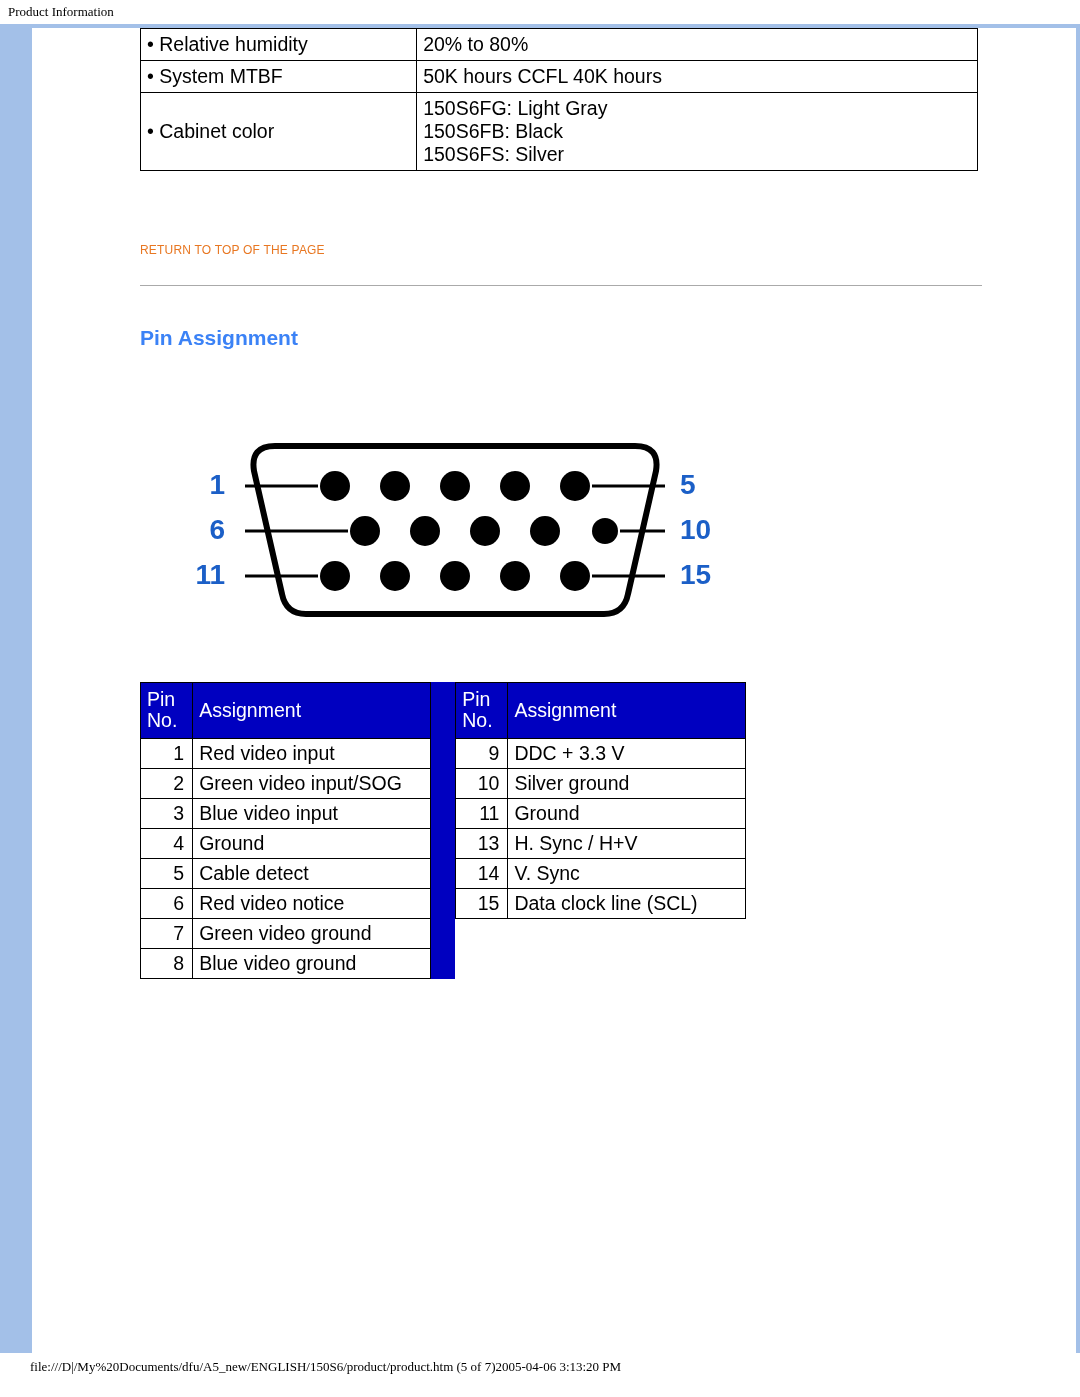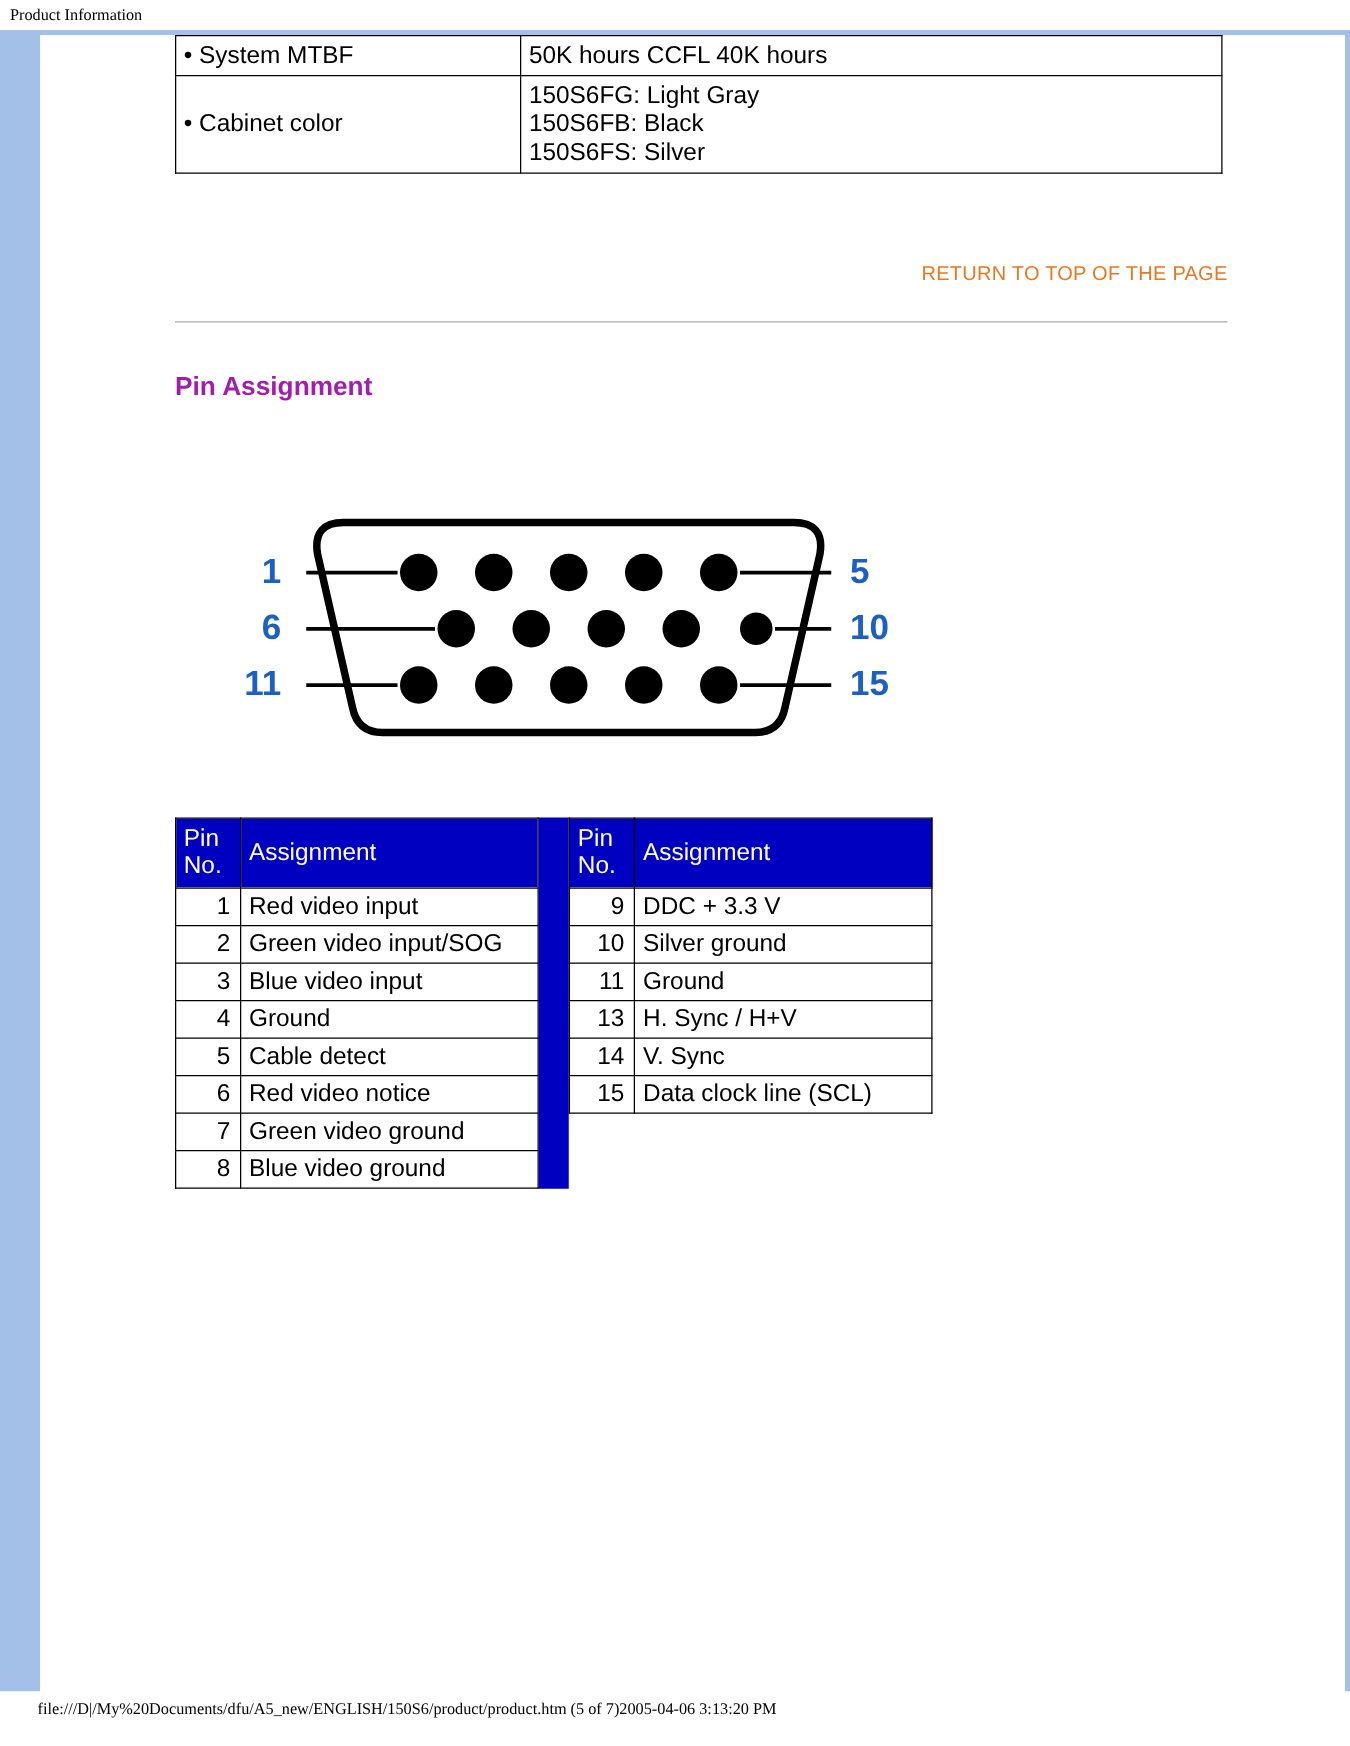--- a/index.html
+++ b/index.html
@@ -46,36 +46,36 @@
   .bullet::before { content: "• "; }
 
   .notes {
     padding: 36px 0 0 0;
     font-style: italic;
     font-size: 19.5px;
   }
   .notes p { margin-bottom: 4px; }
 
   .back-top {
-    text-align: right;
+    text-align: left;
     color: #e87722;
-    font-size: 16px;
+    font-size: 12px;
     padding: 72px 0 28px 0;
     letter-spacing: 0.2px;
   }
   .back-top a { color: #e87722; text-decoration: none; cursor: pointer; }
 
   hr.sep {
     border: none;
     border-top: 1px solid #aaa;
     margin: 0 0 40px 0;
   }
 
   h3.section {
-    color: #a21caf;
+    color: #3b82f6;
     font-size: 21px;
     font-weight: bold;
     margin-bottom: 86px;
   }
   .connector-desc {
     font-size: 19.5px;
     margin-bottom: 24px;
   }
 
   
@@ -123,20 +123,24 @@
 </head>
 <body>
 
 <div class="page-header">Product Information</div>
 
 <div class="frame-outer">
   <div class="content-area">
 
     <table class="spec">
       <tbody>
+          <tr>
+        <td class="col1"><span class="bullet">Relative humidity</span></td>
+        <td>20% to 80%</td>
+      </tr>
       <tr>
         <td class="col1"><span class="bullet">System MTBF</span></td>
         <td>50K hours CCFL 40K hours</td>
       </tr>
       <tr>
         <td class="col1"><span class="bullet">Cabinet color</span></td>
         <td style="white-space:pre-line">150S6FG: Light Gray
 150S6FB: Black
 150S6FS: Silver</td>
       </tr>

